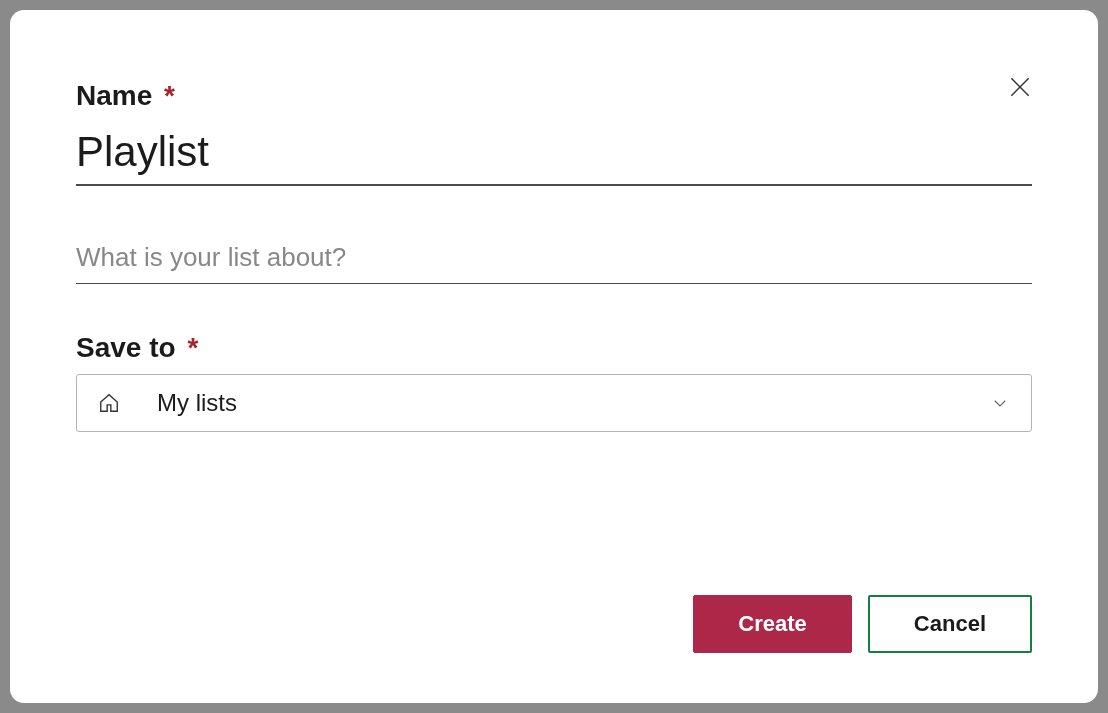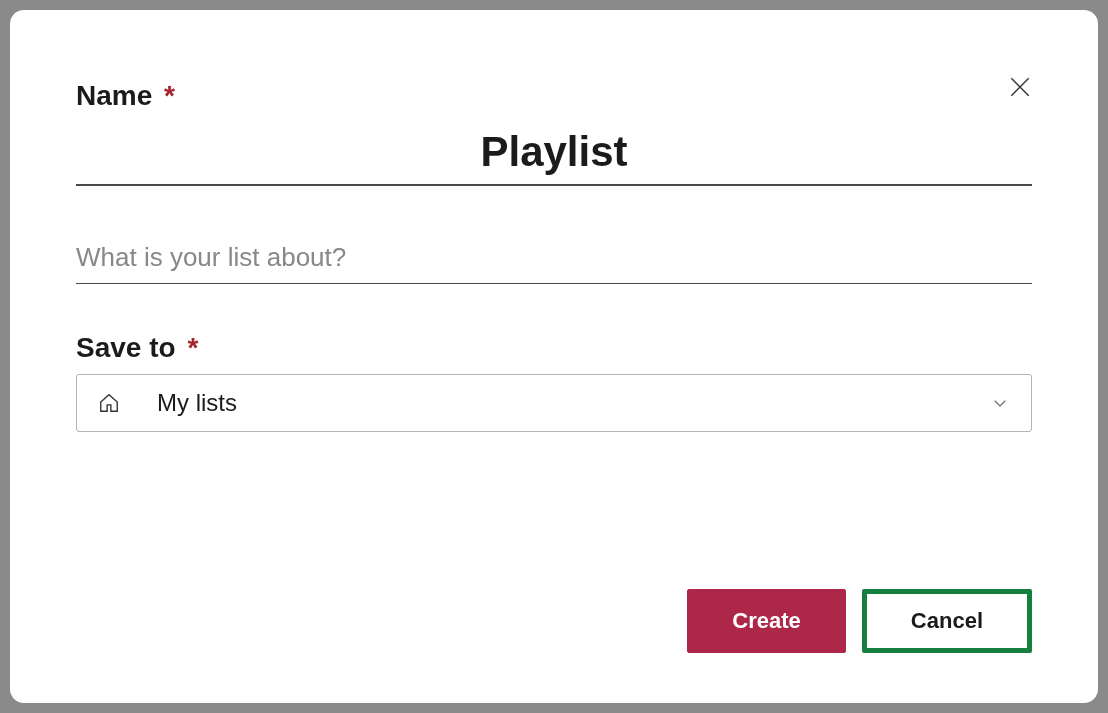--- a/index.html
+++ b/index.html
@@ -56,26 +56,25 @@
     }
     .required {
       color: #a4262c;
       margin-left: 4px;
     }
     .name-input {
       width: 100%;
       border: none;
       border-bottom: 2px solid #4a4a4a;
       font-size: 42px;
-      font-weight: 700;
+      font-weight: 400;
       color: #1b1b1b;
       padding: 6px 0 8px 0;
       outline: none;
       background: transparent;
-      text-align: center;
     }
     .desc-input {
       width: 100%;
       border: none;
       border-bottom: 1.5px solid #4a4a4a;
       font-size: 26px;
       font-weight: 400;
       color: #8b5cf6;
       padding: 8px 0 10px 0;
       outline: none;
@@ -146,21 +145,21 @@
       border: 1px solid transparent;
     }
     .btn-primary {
       background: #ad2848;
       color: #ffffff;
       border-color: #ad2848;
     }
     .btn-secondary {
       background: #ffffff;
       color: #1b1b1b;
-      border: 5px solid #15803d;
+      border: 2px solid #15803d;
     }
   </style>
 </head>
 <body>
 
 <div class="dialog">
 
   <button class="close-btn">
     <span>
       <svg viewBox="0 0 24 24">

